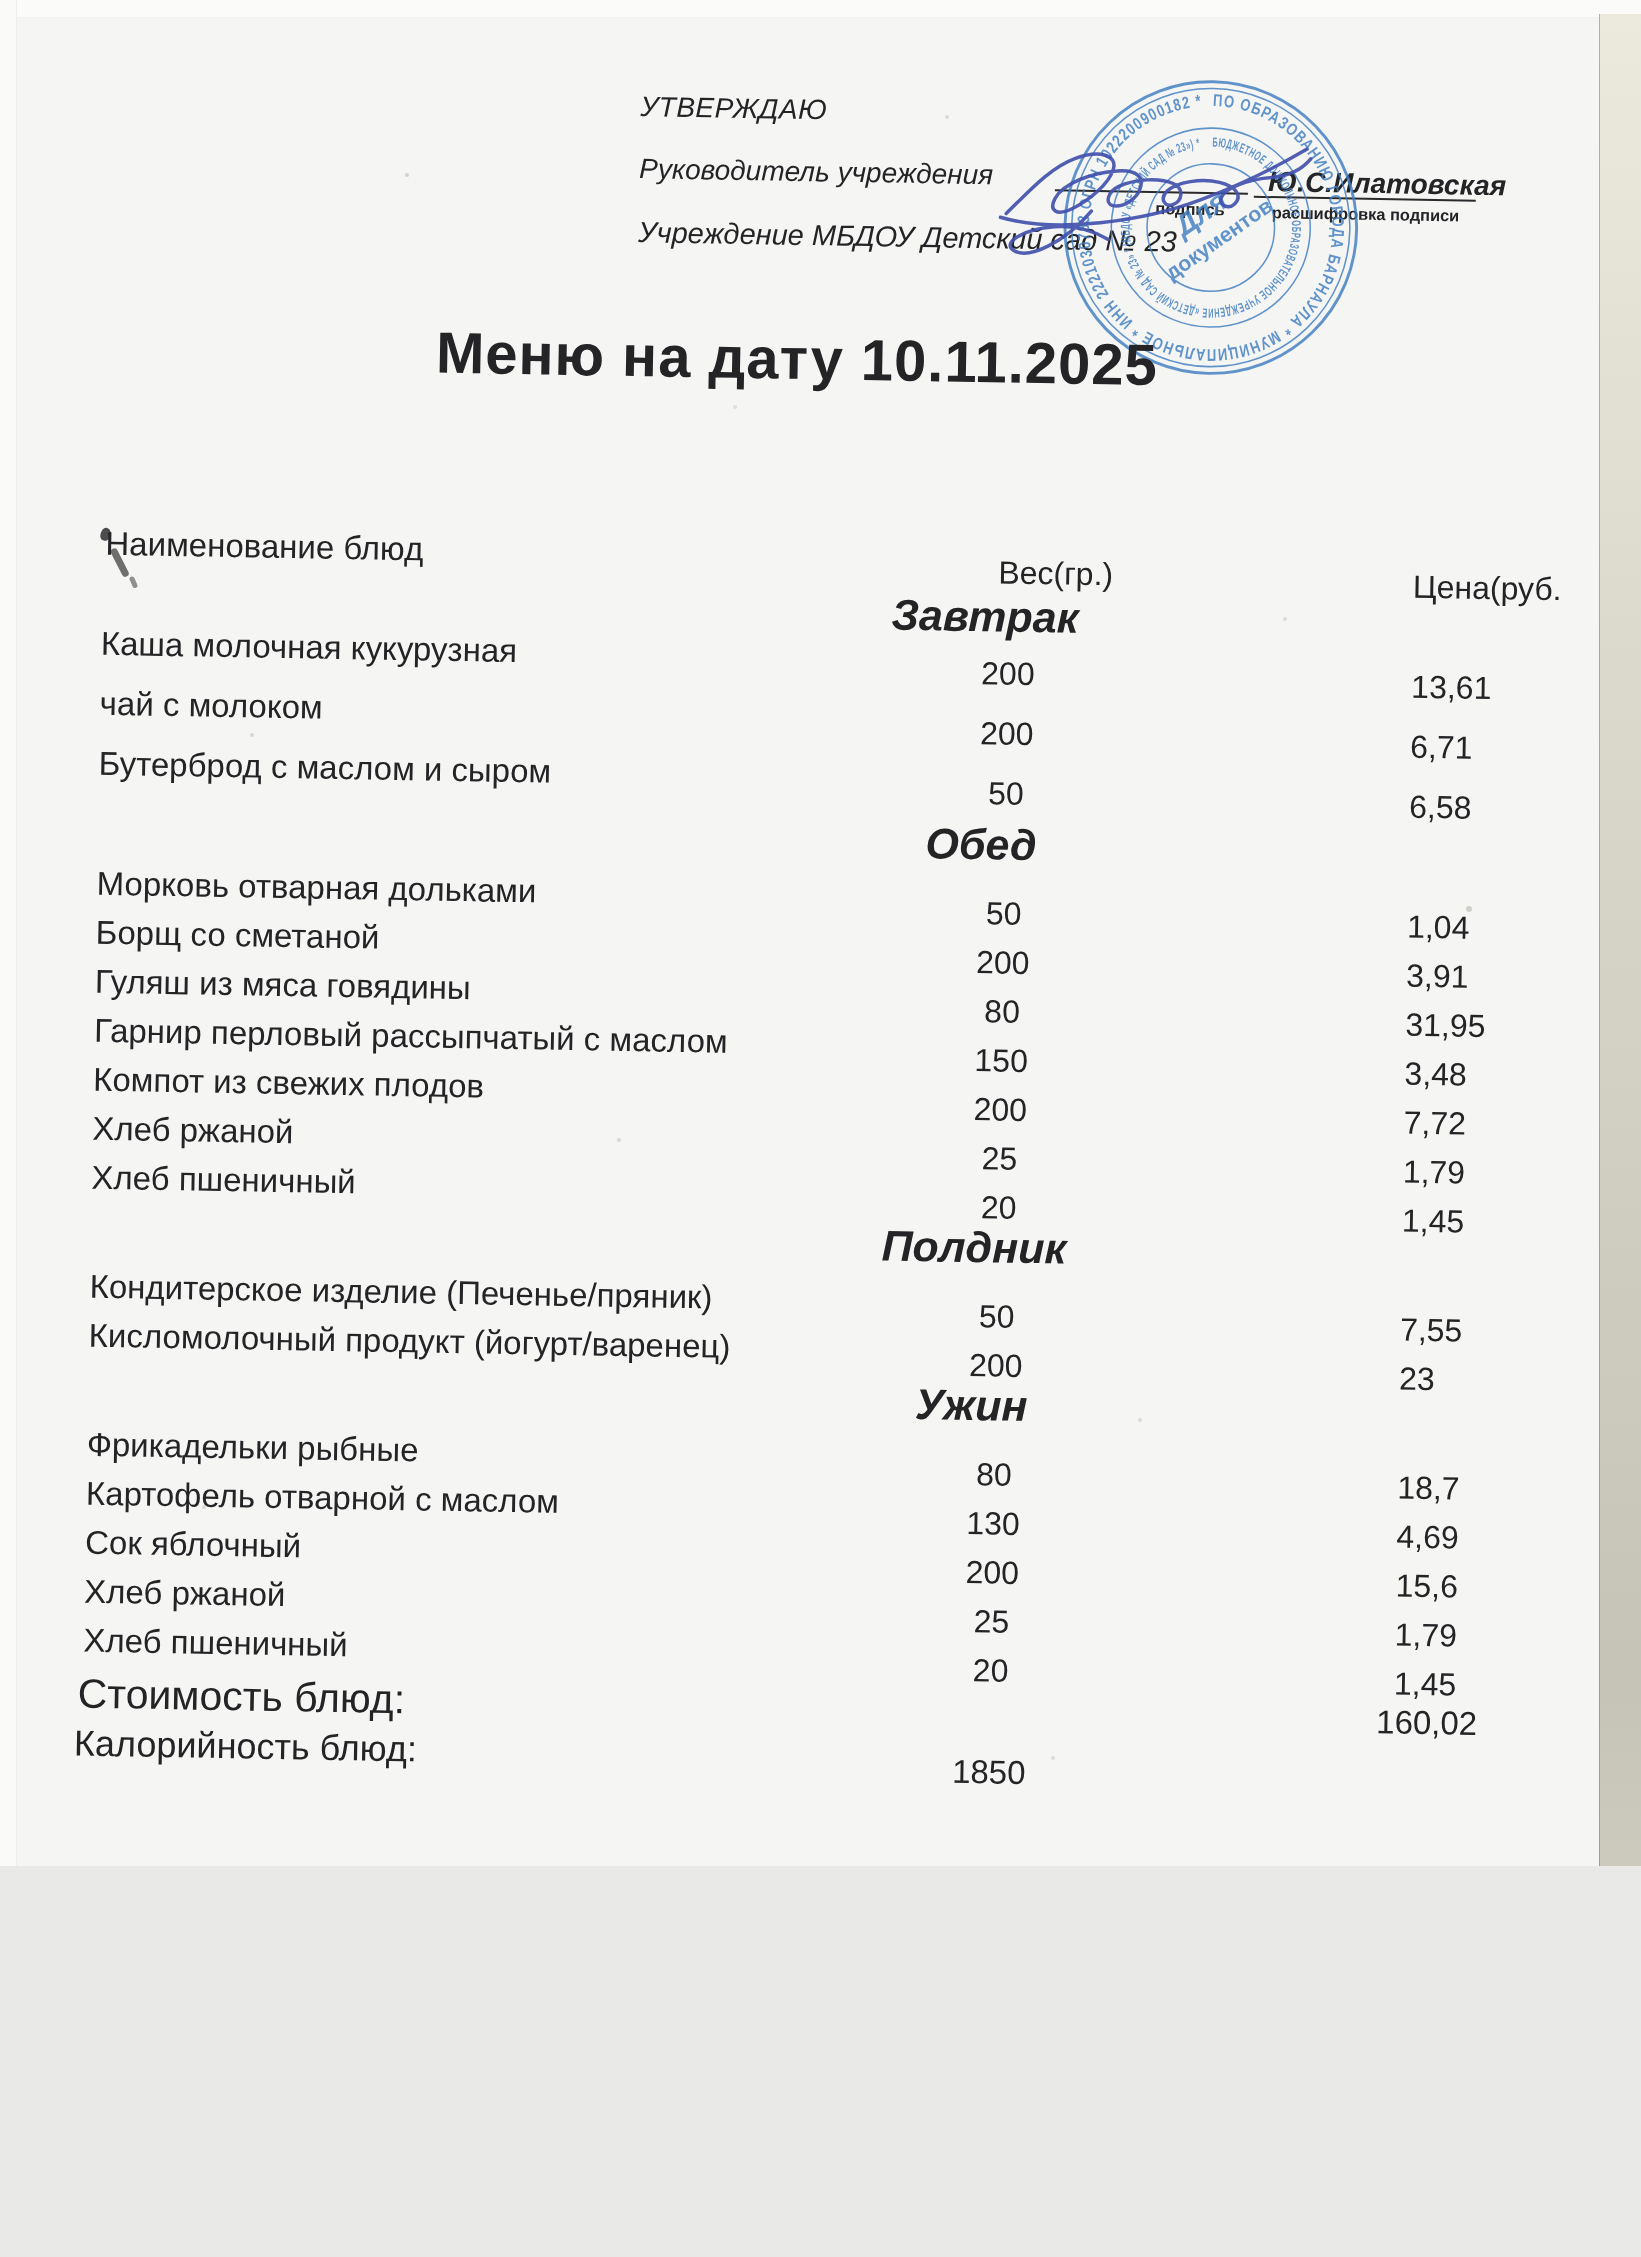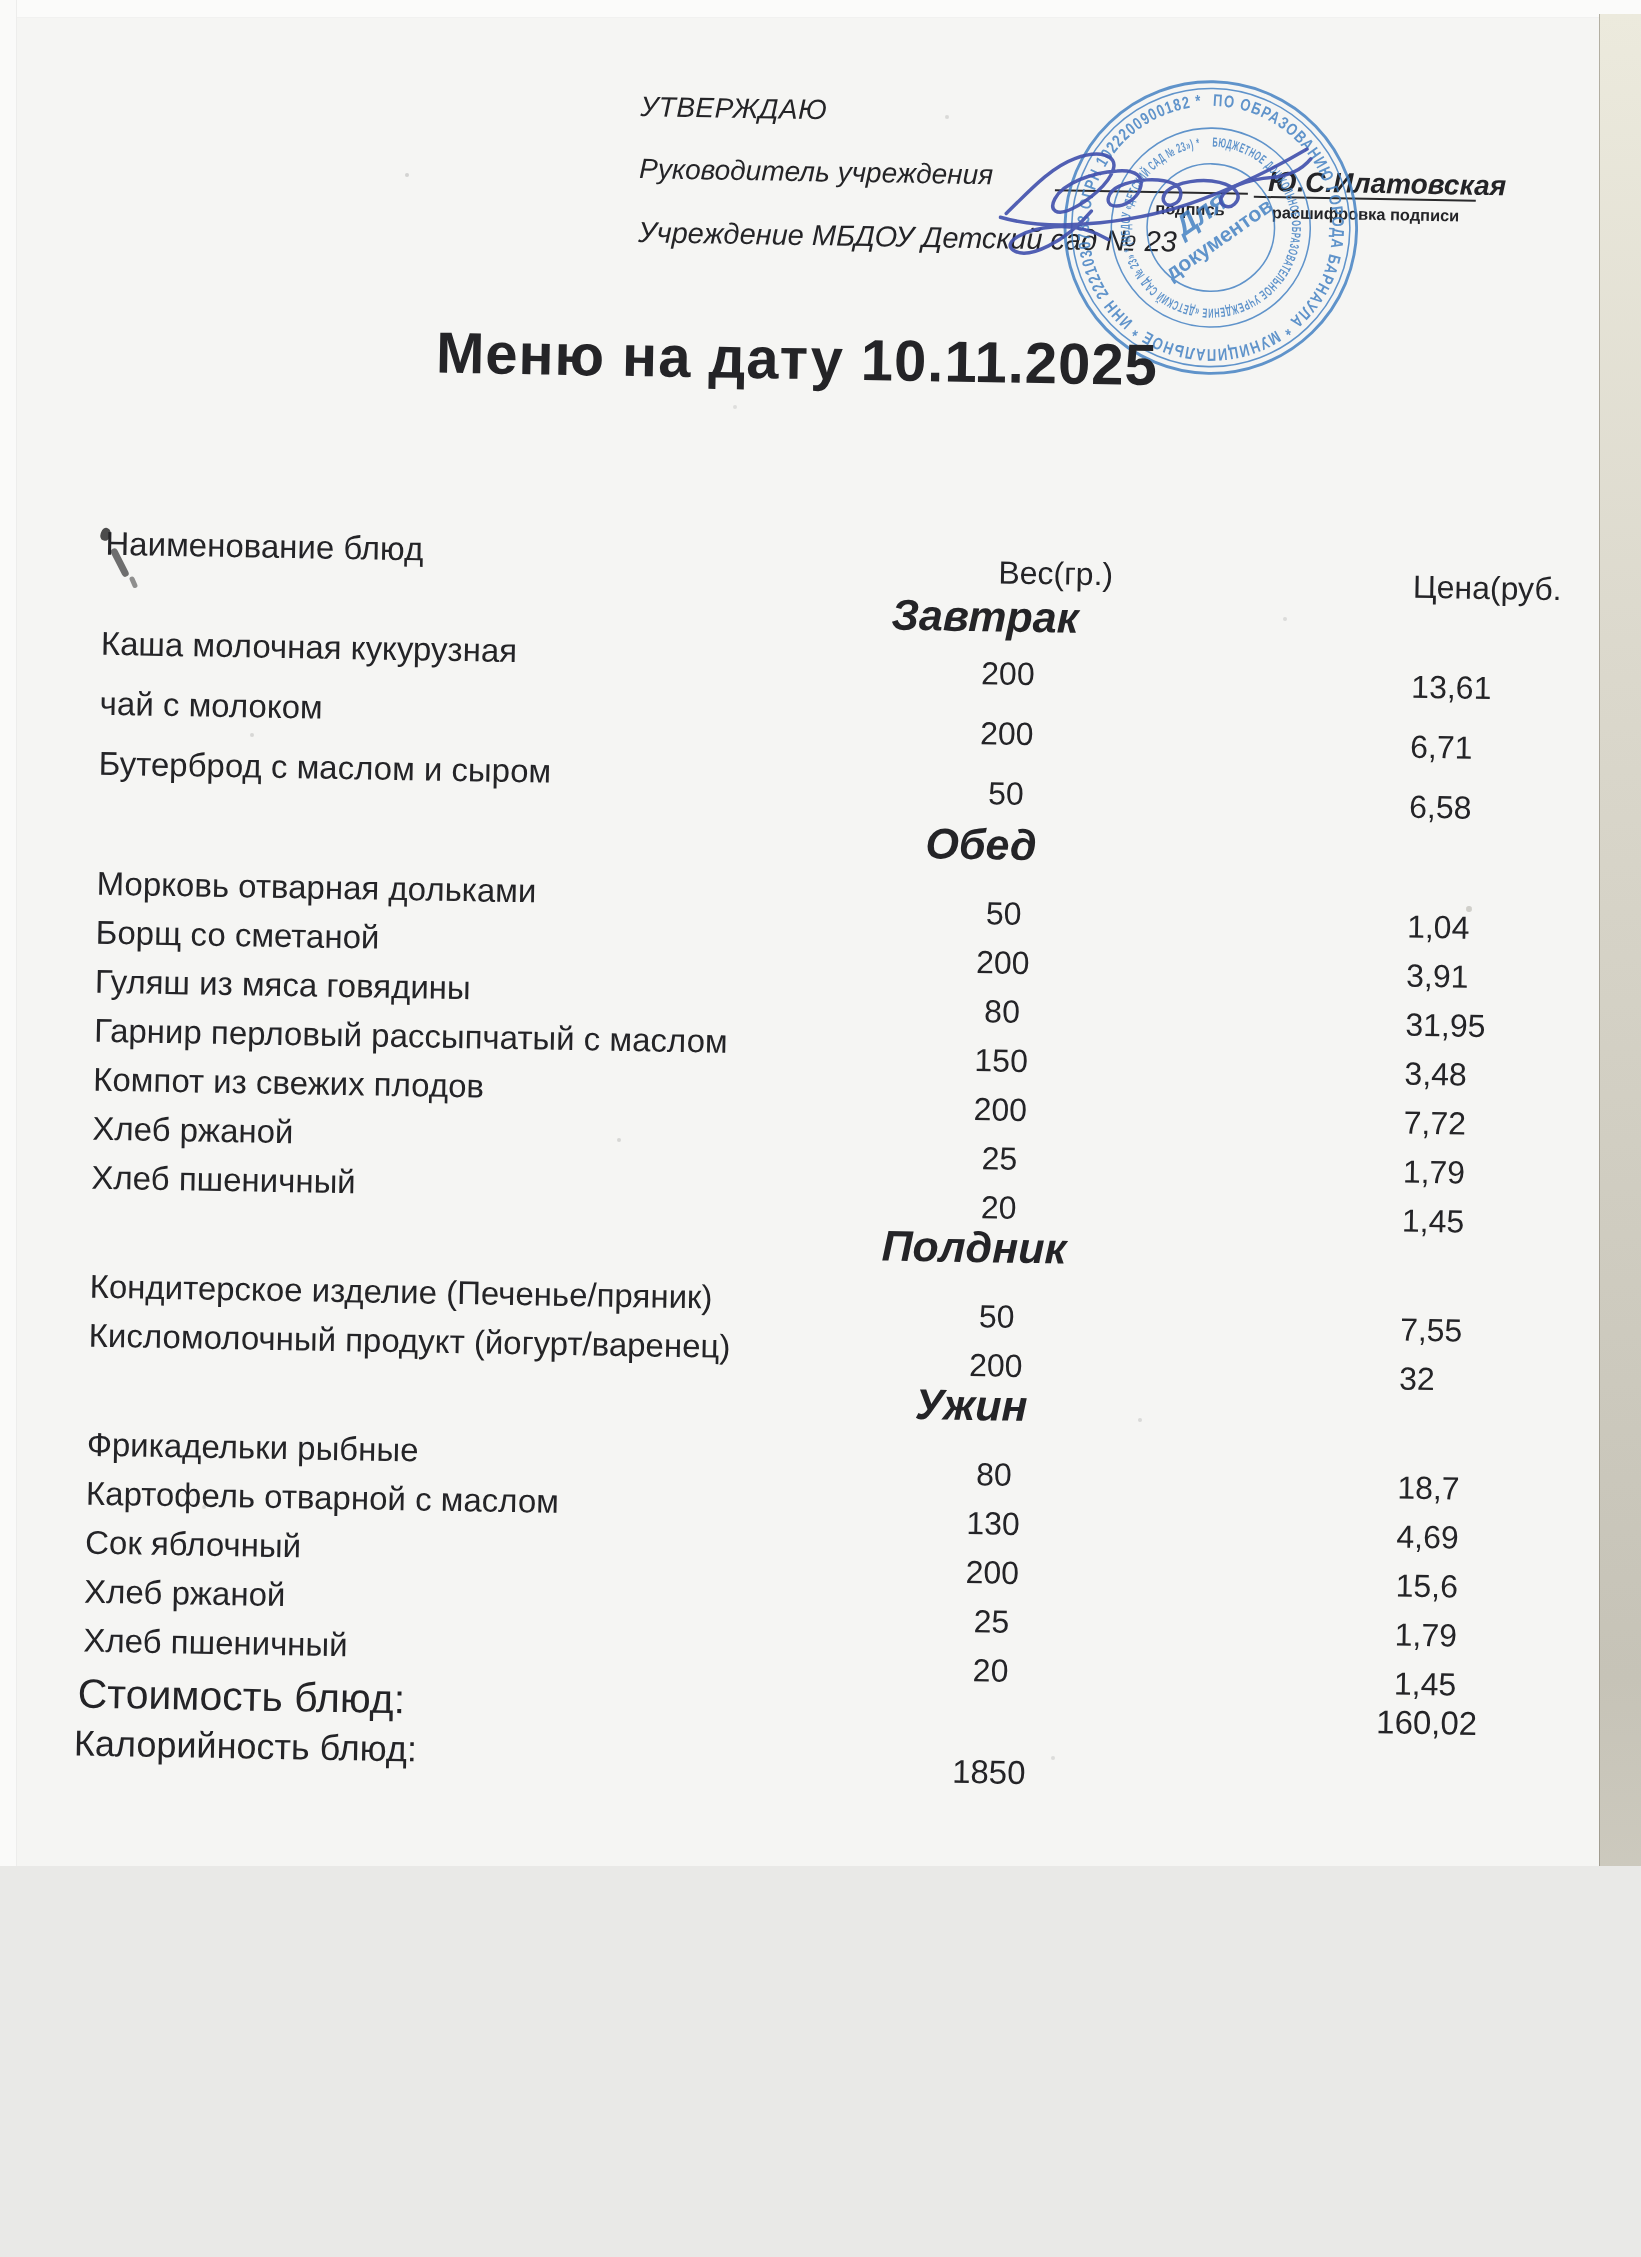--- a/index.html
+++ b/index.html
@@ -207,21 +207,21 @@
     <div class="rows">
   <div class="row">
     <div class="dish">Кондитерское изделие (Печенье/пряник)</div>
     <div class="wt">50</div>
     <div class="pr">7,55</div>
   </div>
 
   <div class="row">
     <div class="dish">Кисломолочный продукт (йогурт/варенец)</div>
     <div class="wt">200</div>
-    <div class="pr">32</div>
+    <div class="pr">23</div>
   </div>
 </div>
   </div>
 
   <div class="section" data-idx="3">
     <div class="section-title">Ужин</div>
     <div class="rows">
   <div class="row">
     <div class="dish">Фрикадельки рыбные</div>
     <div class="wt">80</div>

